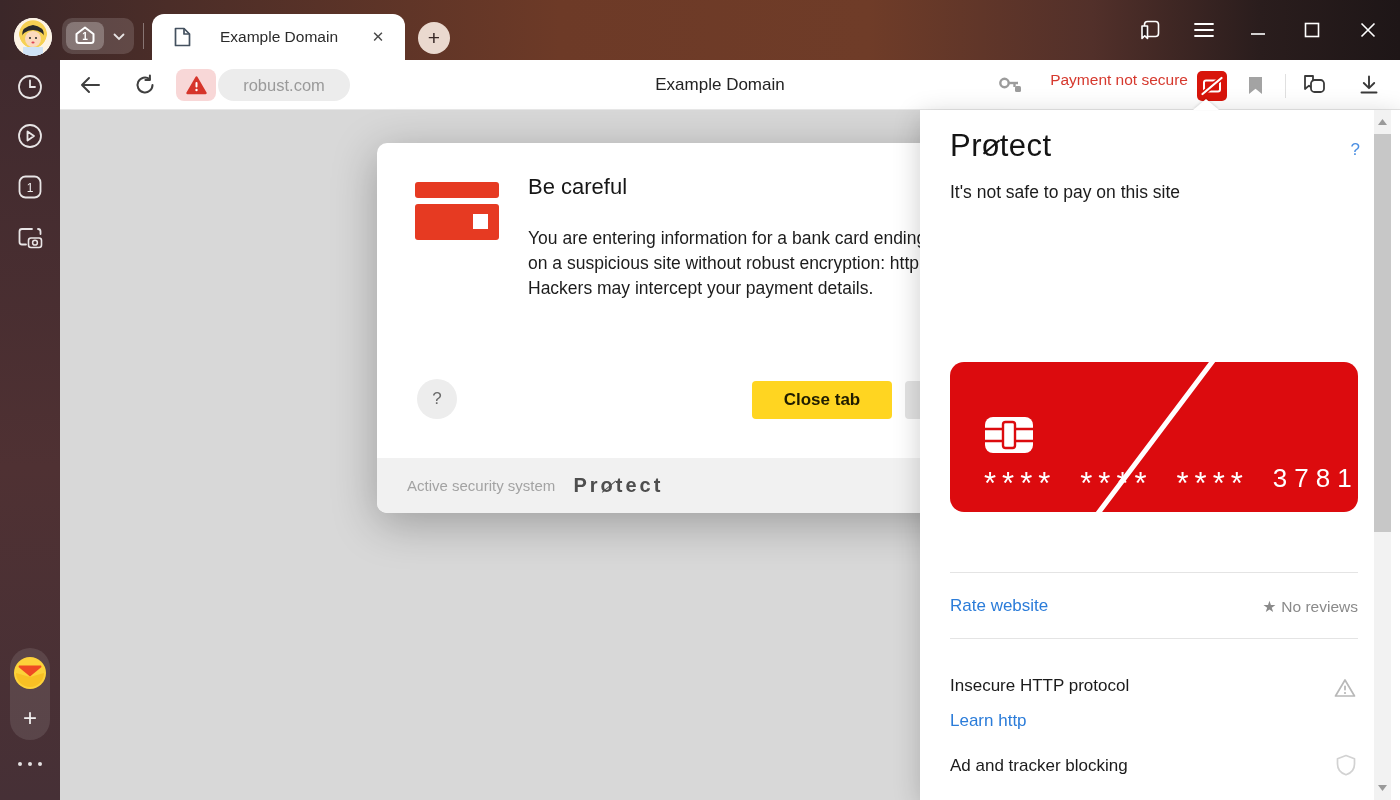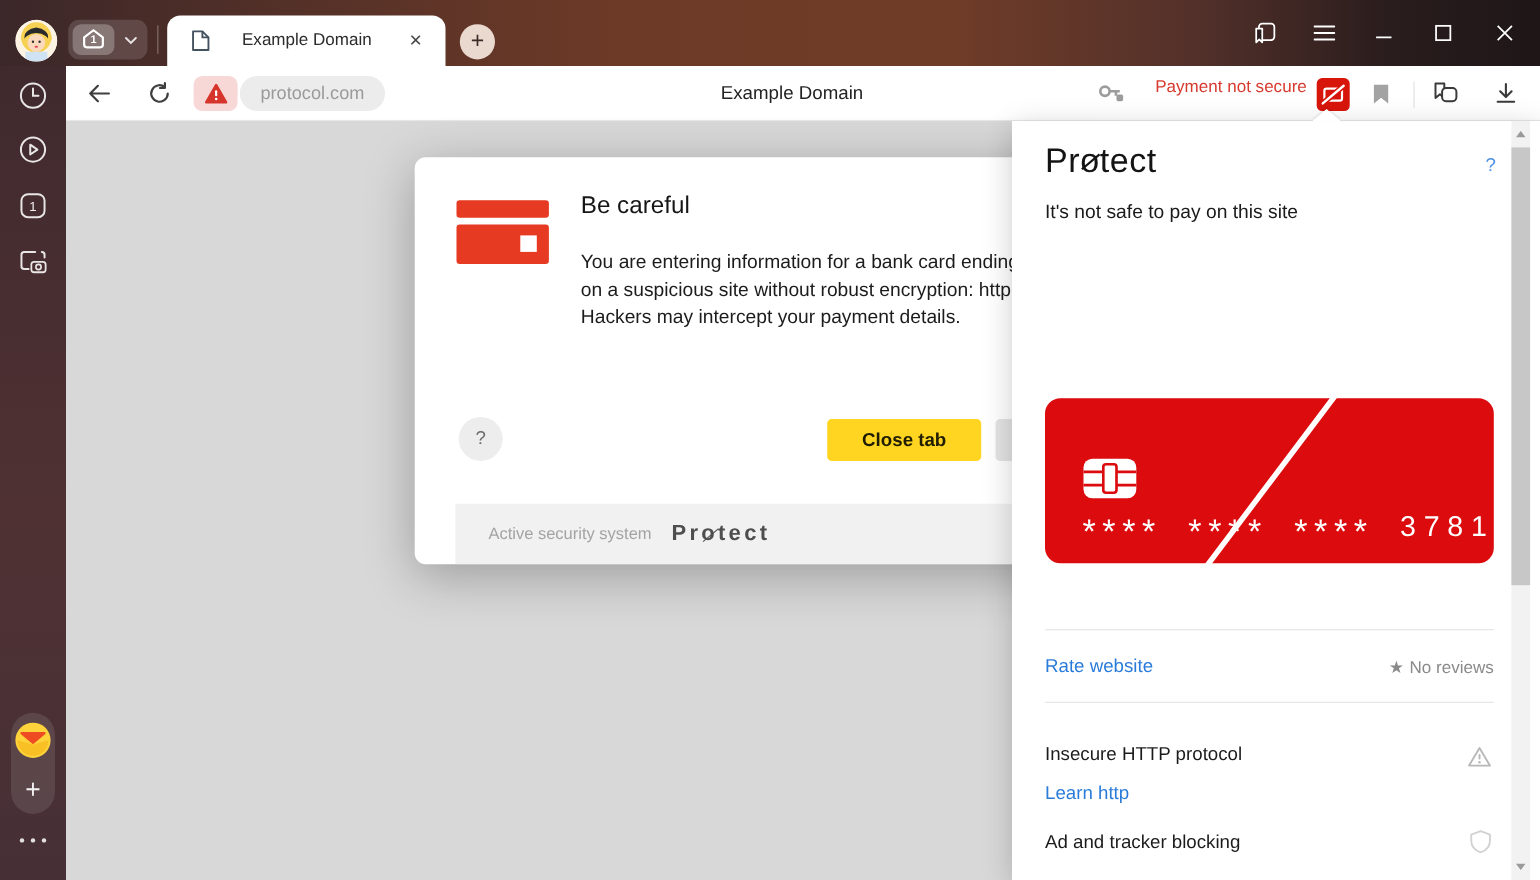--- a/index.html
+++ b/index.html
@@ -54,21 +54,21 @@
   .modal { left:377px; top:143px; width:646px; height:370px; background:#fff; border-radius:10px; box-shadow:0 10px 45px rgba(0,0,0,.28); z-index:5; overflow:hidden; }
   .mc-icon { position:absolute; left:38px; top:39px; width:84px; height:58px; }
   .mc-top { height:16px; border-radius:3px; background:#e63a22; }
   .mc-bottom { margin-top:6px; height:36px; border-radius:3px; background:#e63a22; position:relative; }
   .mc-hole { position:absolute; right:11px; top:10px; width:15px; height:15px; background:#fff; }
   .m-title { position:absolute; left:151px; top:31px; font-size:22px; color:#161616; }
   .m-line { position:absolute; left:151px; font-size:17.5px; color:#1c1c1c; white-space:nowrap; }
   .m-help { position:absolute; left:40px; top:236px; width:40px; height:40px; border-radius:50%; background:#ededed; display:flex; align-items:center; justify-content:center; color:#6b6b6b; font-size:17px; }
   .m-close-btn { position:absolute; left:375px; top:238px; width:140px; height:38px; border-radius:4px; background:#ffd521; border:none; font-size:17px; color:#1f1c00; font-family:inherit; display:flex; align-items:center; justify-content:center; cursor:pointer;font-weight:bold; }
   .m-alt-btn { position:absolute; left:528px; top:238px; width:110px; height:38px; border-radius:4px; background:#e3e3e3; border:none; }
-  .m-footer { position:absolute; left:0; top:315px; width:646px; height:55px; background:#f1f1f1; display:flex; align-items:center; padding-left:30px;margin-left:37px; }
+  .m-footer { position:absolute; left:0; top:315px; width:646px; height:55px; background:#f1f1f1; display:flex; align-items:center; padding-left:30px; }
   .m-footer-label { font-size:15px; color:#a3a3a3; }
   .m-footer-brand { margin-left:18px; font-size:20px; font-weight:600; letter-spacing:3px; color:#4e4e4e; }
 
   
   .brand-o { position:relative; display:inline-block; }
   .brand-o::after { content:""; position:absolute; left:-4%; right:-16%; top:50%; border-top:.085em solid currentColor; transform:rotate(-40deg); }
 
   
   .panel { left:920px; top:110px; width:480px; height:690px; background:#fff; box-shadow:0 6px 26px rgba(0,0,0,.20); z-index:10; }
   .panel-caret { left:1193px; top:99px; width:0; height:0; border-left:13px solid transparent; border-right:13px solid transparent; border-bottom:11px solid #fff; z-index:11; filter:drop-shadow(0 -1px 1px rgba(0,0,0,.12)); }
@@ -188,21 +188,21 @@
 
   <div class="site-badge">
     <svg width="21" height="19" viewBox="0 0 21 19">
       <path d="M10.5 1.5 L19.5 17 H1.5 Z" fill="#d6352b" stroke="#d6352b" stroke-width="2.4" stroke-linejoin="round"></path>
       <rect x="9.5" y="6" width="2" height="5.6" rx="1" fill="#fff"></rect>
       <circle cx="10.5" cy="14" r="1.2" fill="#fff"></circle>
     </svg>
   </div>
 
   <div class="url-pill">
-    <span>protocol.com</span>
+    <span>robust.com</span>
   </div>
 
   <div class="page-title">Example Domain</div>
 
   <div class="tbtn" style="left:930px">
     <svg width="24" height="20" viewBox="0 0 24 20">
       <circle cx="6.5" cy="8" r="4.2" fill="none" stroke="#9c9c9c" stroke-width="2.4"></circle>
       <path d="M10.7 8 H20" stroke="#9c9c9c" stroke-width="2.4"></path>
       <path d="M16.5 8 V12" stroke="#9c9c9c" stroke-width="2.4"></path>
       <rect x="17" y="11" width="6" height="6" rx="1.5" fill="#9c9c9c"></rect>

